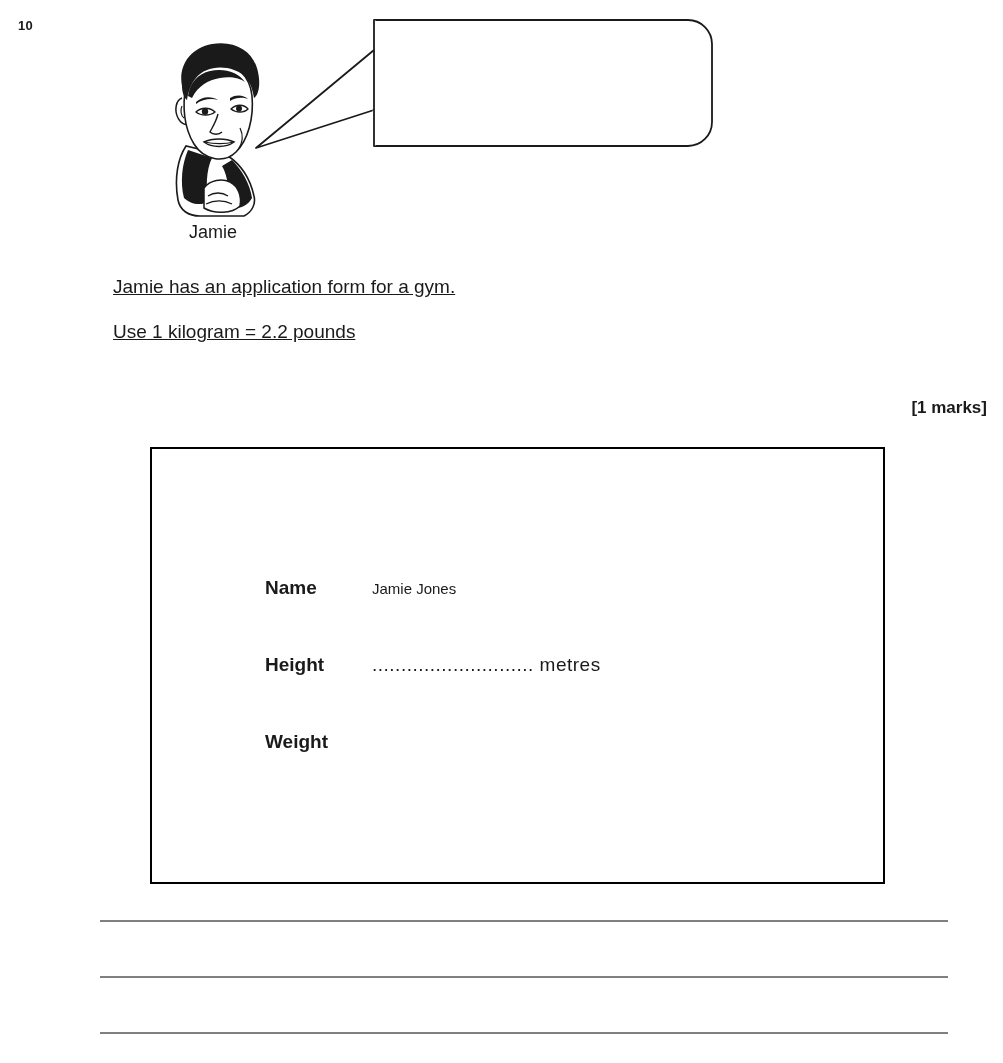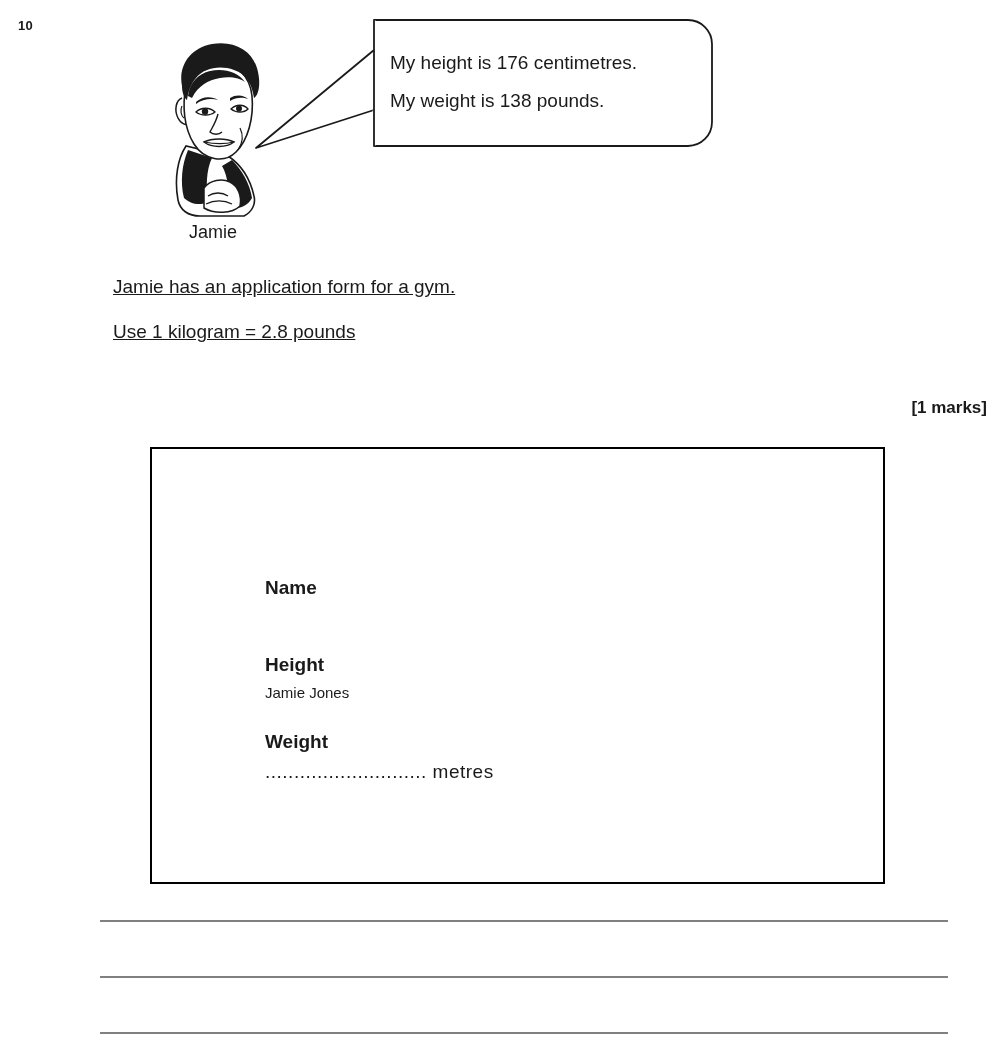--- a/index.html
+++ b/index.html
@@ -109,21 +109,20 @@
   .form-rows {
     position: absolute;
     left: 113px;
     top: 128px;
     width: 600px;
   }
   .form-row {
     display: flex;
     align-items: baseline;
     height: 77px;
-    flex-direction: column;
   }
   .form-label {
     font-size: 19px;
     font-weight: bold;
     width: 107px;
     flex: 0 0 107px;
     white-space: nowrap;
   }
   .form-value {
     font-size: 15px;
@@ -202,29 +201,25 @@
 
     <path d="M126 6 L126 36 L8 134 L126 96 L126 132" fill="#ffffff" stroke="#1a1a1a" stroke-width="1.8" stroke-linejoin="round"></path>
 
     <path d="M126 6 L440 6 A24 24 0 0 1 464 30 L464 108 A24 24 0 0 1 440 132 L126 132 Z" fill="#ffffff" stroke="#1a1a1a" stroke-width="1.8" stroke-linejoin="round"></path>
 
     <line x1="126" y1="6" x2="126" y2="36" stroke="#ffffff" stroke-width="2.6"></line>
     <line x1="126" y1="96" x2="126" y2="132" stroke="#ffffff" stroke-width="2.6"></line>
     <path d="M126 6 L126 36" fill="none" stroke="#1a1a1a" stroke-width="1.8"></path>
     <path d="M126 96 L126 132" fill="none" stroke="#1a1a1a" stroke-width="1.8"></path>
   </svg>
-  <div class="bubble-text">
-    <div class="bubble-line">My height is 176 centimetres.</div>
-    <div class="bubble-line">My weight is 138 pounds.</div>
-  </div>
 </div>
 
 <div class="body-text">
   <div class="body-line">Jamie has an application form for a gym.</div>
-  <div class="body-line">Use 1 kilogram = 2.8 pounds</div>
+  <div class="body-line">Use 1 kilogram = 2.2 pounds</div>
 </div>
 
 <div class="marks">[1 marks]</div>
 
 <div class="form-box">
   <div class="form-rows">
 
     <div class="form-row">
       <span class="form-label">Name</span>
       <span class="form-value">Jamie Jones</span>

